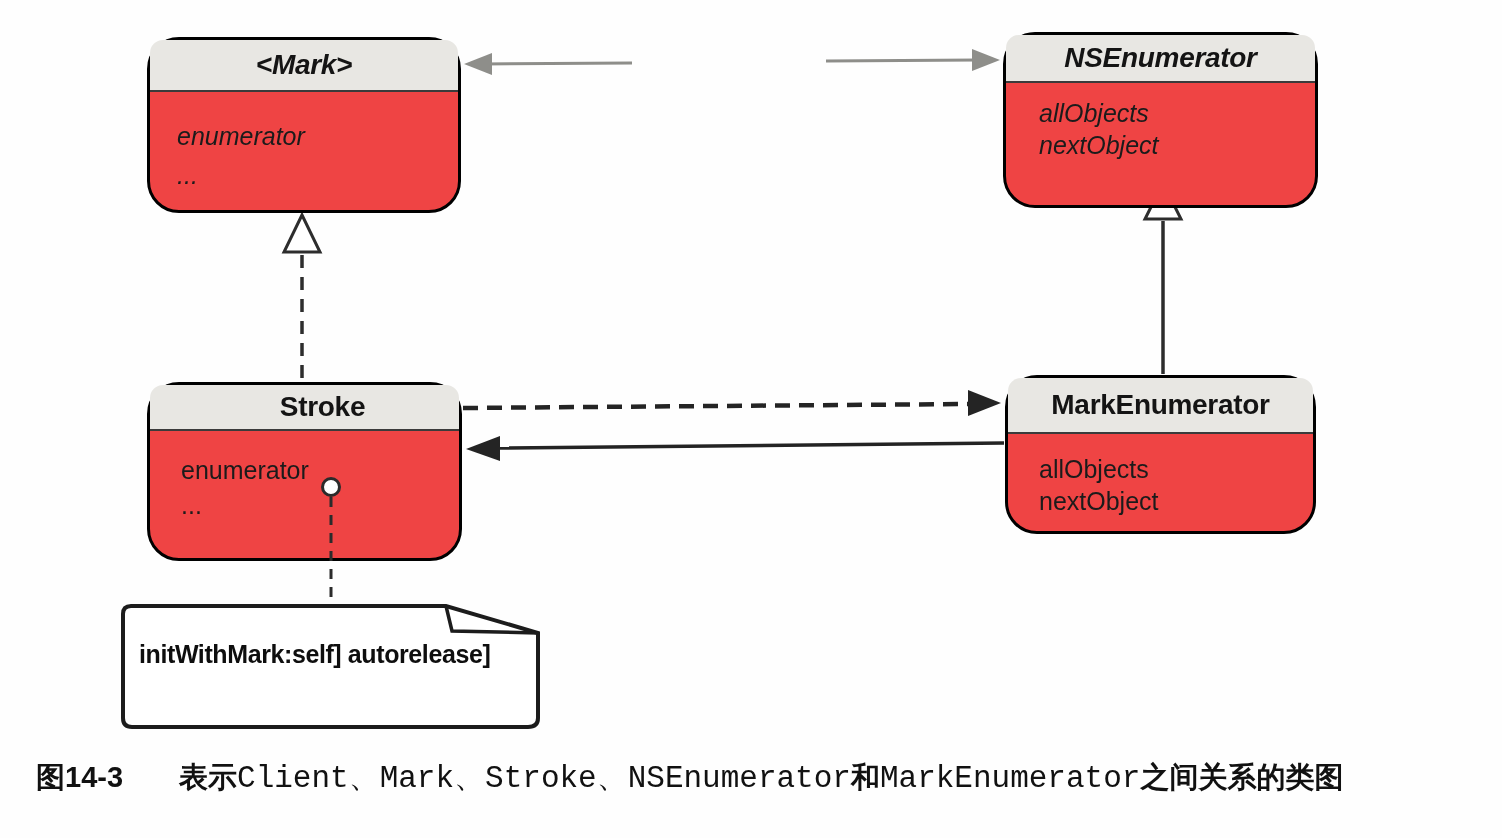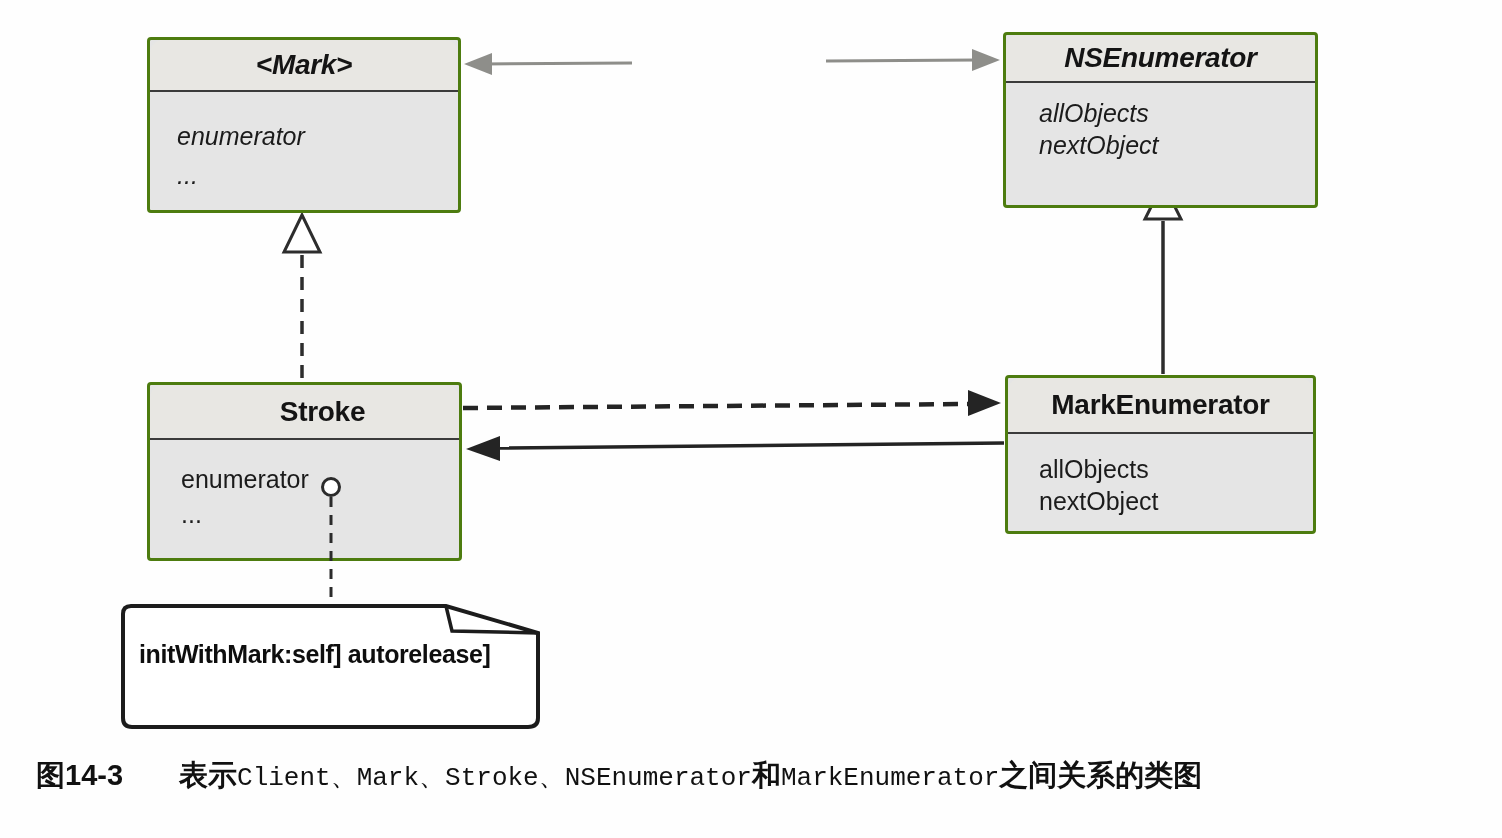--- a/index.html
+++ b/index.html
@@ -7,21 +7,21 @@
     position:relative; width:1502px; height:838px; background:#fefefe;
     font-family:"Liberation Sans", sans-serif; overflow:hidden;
   }
   svg.layer { position:absolute; left:0; top:0; pointer-events:none; }
   .layer-under { z-index:1; }
   .layer-over  { z-index:3; }
 
   
   .cls {
     position:absolute; z-index:2; box-sizing:border-box;
-    background:#e5e5e5; border:3px solid #4d7c0f; border-radius:4px;
+    background:#ef4444; border:3px solid #000000; border-radius:32px;
   }
   .cls-header {
     box-sizing:border-box; background:#e8e7e3; border-bottom:2px solid #3b3b3b;
     border-radius:13px 13px 0 0; display:flex; align-items:center; justify-content:center;
     font-weight:bold; font-size:28px; color:#141414; letter-spacing:-0.3px;
   }
   .cls-body { color:#1b1b1b; font-size:25px; }
   .attr { white-space:nowrap; }
   .it { font-style:italic; }
 
@@ -46,21 +46,21 @@
     font-weight:bold; font-size:25px; line-height:32px;
     color:#0e0e0e; letter-spacing:-0.4px; white-space:nowrap;
   }
 
   
   .caption {
     position:absolute; z-index:2; left:36px; top:756px;
     font-size:29px; color:#111; white-space:nowrap;
   }
   .caption .cjk  { font-weight:bold; font-family:"Liberation Sans", sans-serif; }
-  .caption .code { font-family:"Liberation Mono", monospace; font-size:26px; font-weight:normal; }
+  .caption .code { font-family:"Liberation Mono", monospace; font-size:31px; font-weight:normal; }
   .caption .fig-label { margin-right:56px; }
 </style>
 </head>
 <body>
 
 <div class="stage">
 
   <svg class="layer layer-under" width="1502" height="838" viewBox="0 0 1502 838">
 
     <g>
@@ -113,21 +113,21 @@
     <div class="cls-header" style="height:48px;">
       <span class="it">NSEnumerator</span>
     </div>
     <div class="cls-body body-ns">
       <div class="attr">allObjects</div>
       <div class="attr">nextObject</div>
     </div>
   </div>
 
   <div class="cls" style="left:147px; top:382px; width:315px; height:179px;">
-    <div class="cls-header" style="height:55px;padding-left:36px;">
+    <div class="cls-header" style="height:46px;padding-left:36px;">
       <span>Stroke</span>
     </div>
     <div class="cls-body body-stroke">
       <div class="attr">enumerator</div>
       <div class="attr">...</div>
     </div>
   </div>
 
   <div class="cls" style="left:1005px; top:375px; width:311px; height:159px;">
     <div class="cls-header" style="height:56px;">

